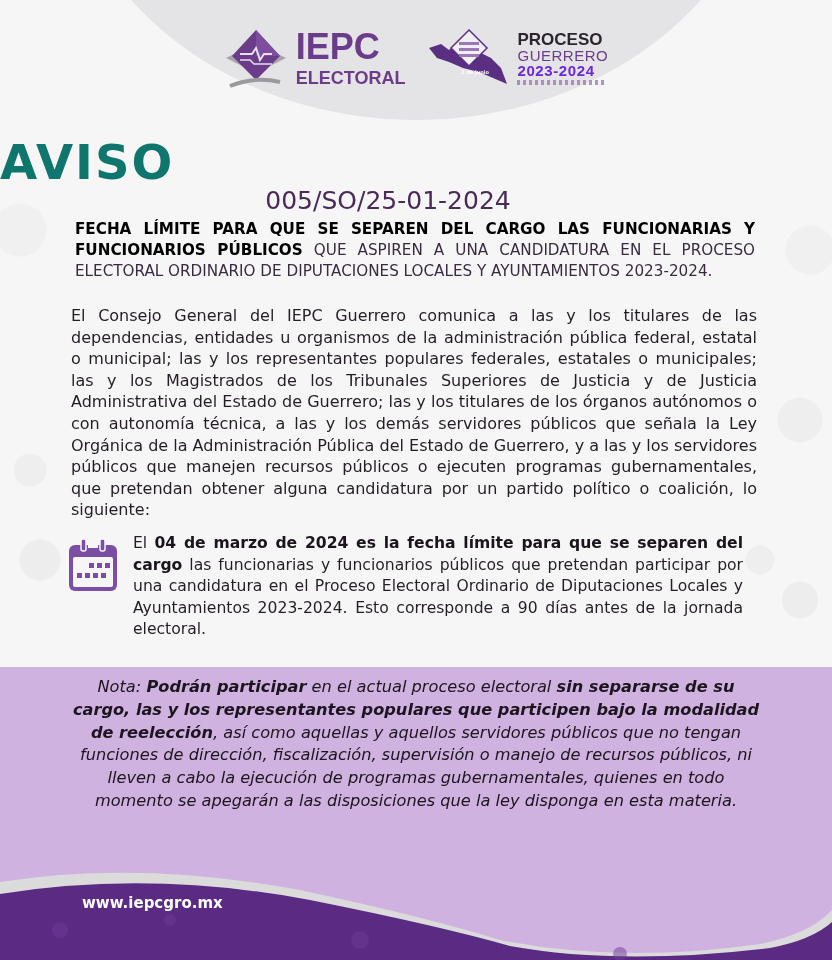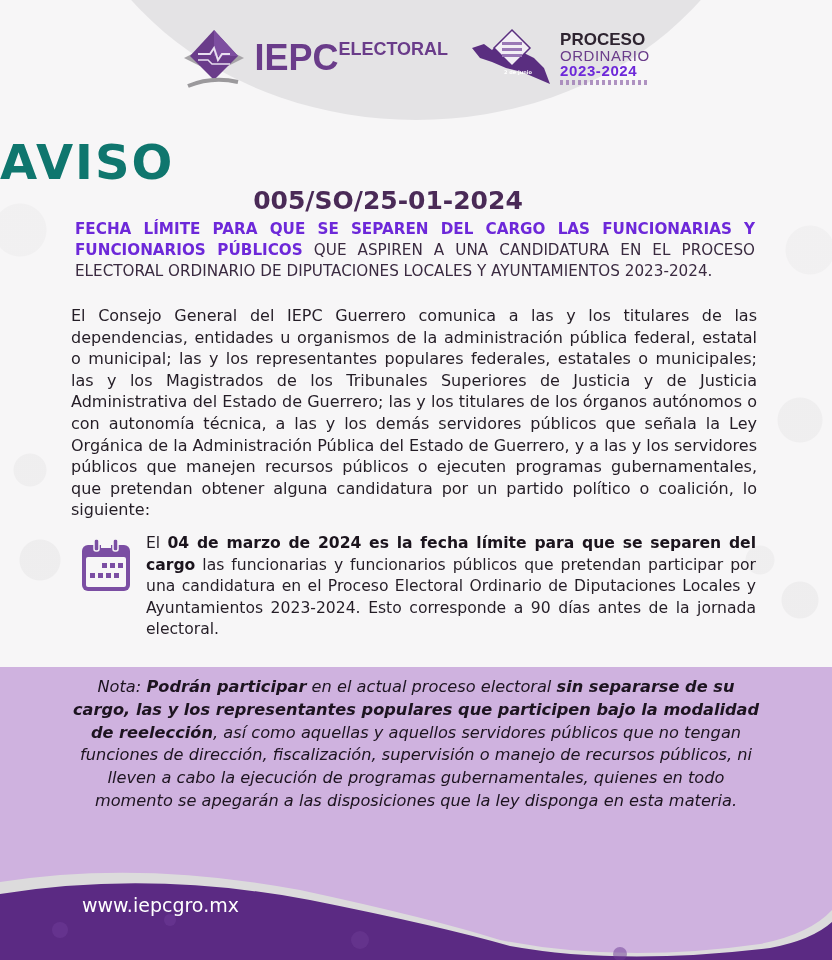--- a/index.html
+++ b/index.html
@@ -29,21 +29,21 @@
       width: 712px; height: 600px;
       border-radius: 50%;
       background: #e4e3e5;
     }
     .logos {
       position: absolute; top: 28px; left: 0; width: 832px;
       display: flex; justify-content: center; align-items: center; gap: 22px;
     }
     .logo-iepc { display: flex; align-items: center; gap: 8px; }
     .iepc-mark { width: 64px; height: 60px; position: relative; }
-    .iepc-text { display: flex; flex-direction: row; line-height: 1; }
+    .iepc-text { display: flex; flex-direction: column; line-height: 1; }
     .iepc-big {
       font-family: "Liberation Sans", sans-serif; font-weight: 700;
       font-size: 36px; color: #6a3c8a; letter-spacing: 0px;
     }
     .iepc-tiny { font-size: 3px; color: #777; height: 4px; }
     .iepc-sub {
       font-weight: 700; font-size: 18px; color: #6a3c8a; letter-spacing: 0px;
     }
     .logo-proceso { display: flex; align-items: center; gap: 6px; }
     .state-map { width: 84px; height: 60px; }
@@ -59,41 +59,41 @@
 
     .title {
       position: absolute; top: 136px; left: 0; width: 832px;
       text-align: left;
       font-family: "DejaVu Sans", sans-serif; font-weight: 700;
       font-size: 48px; color: #0f766e; letter-spacing: 2px; line-height: 52px;
     }
     .subtitle {
       position: absolute; top: 186px; left: 0; width: 776px;
       text-align: center;
-      font-family: "DejaVu Sans", sans-serif; font-weight: 700;
+      font-family: "DejaVu Sans", sans-serif; font-weight: 400;
       font-size: 25px; color: #4a2a57; line-height: 30px;
     }
     .heading {
       position: absolute; top: 219px; left: 75px; width: 680px;
       text-align: justify; text-align-last: left;
       font-family: "DejaVu Sans", sans-serif;
       font-size: 15.2px; line-height: 21px; color: #3a2a40;
       text-transform: uppercase;
     }
-    .heading b { color: #6d28d9; font-weight: 700; }
+    .heading b { color: #000000; font-weight: 700; }
 
     .body-text {
       position: absolute; top: 305px; left: 71px; width: 686px;
       text-align: justify; text-align-last: left;
       font-family: "DejaVu Sans", sans-serif;
       font-size: 16px; line-height: 21.6px; color: #241d26;
     }
 
     .deadline {
-      position: absolute; top: 533px; left: 80px; width: 676px;
+      position: absolute; top: 533px; left: 67px; width: 676px;
       display: flex; gap: 14px;
     }
     .cal-icon { width: 52px; height: 56px; flex: none; margin-top: 4px; }
     .deadline-text {
       font-family: "DejaVu Sans", sans-serif;
       font-size: 15.6px; line-height: 21.6px; color: #241d26;
       text-align: justify; text-align-last: left;
     }
     .deadline-text b { font-weight: 700; color: #1b141d; }
 
@@ -108,21 +108,21 @@
       font-size: 16.2px; line-height: 22.8px; color: #1d1420; font-style: italic;
     }
     .note-text b { font-weight: 700; }
 
     .footer-wave { position: absolute; left: 0; top: 860px; width: 832px; height: 100px; }
     .footer-text {
       position: absolute; left: 82px; top: 895px;
       color: #ffffff; line-height: 1.15;
     }
     .footer-label { font-family: "DejaVu Sans", sans-serif; font-size: 19px; display: block; }
-    .footer-url { font-family: "DejaVu Sans", sans-serif; font-weight: 400; font-size: 19px; display: block; }
+    .footer-url { font-family: "DejaVu Sans", sans-serif; font-weight: 700; font-size: 15px; display: block; }
   </style>
 </head>
 <body>
 
 <div class="bg-pattern"></div>
 
 <div class="top-arc"></div>
 
 <div class="logos">
   <div class="logo-iepc">
@@ -146,21 +146,21 @@
     <svg class="state-map" viewBox="0 0 84 60">
       <path d="M2 20 L14 16 L22 22 L30 14 L44 18 L56 26 L64 30 L74 40 L80 56 L66 50 L52 44 L36 40 L22 34 L10 30 Z" fill="#5a2e80"></path>
       <path d="M42 2 L60 20 L42 38 L24 20 Z" fill="#f2eef5" stroke="#5a2e80" stroke-width="1.5"></path>
       <rect x="32" y="14" width="20" height="3" fill="#9a78b6"></rect>
       <rect x="32" y="20" width="20" height="3" fill="#9a78b6"></rect>
       <rect x="32" y="26" width="20" height="3" fill="#9a78b6"></rect>
       <text x="34" y="46" font-size="5" fill="#ffffff" font-family="DejaVu Sans, sans-serif" font-weight="700">2 de junio</text>
     </svg>
     <div class="proceso-text">
       <span class="proceso-1">PROCESO</span>
-      <span class="proceso-2">ORDINARIO</span>
+      <span class="proceso-2">GUERRERO</span>
       <span class="proceso-3">2023-2024</span>
       <span class="proceso-dots"></span>
     </div>
   </div>
 </div>
 
 <h1 class="title">AVISO</h1>
 <div class="subtitle">005/SO/25-01-2024</div>
 
 <p class="heading"><b>FECHA LÍMITE PARA QUE SE SEPAREN DEL CARGO LAS FUNCIONARIAS Y FUNCIONARIOS PÚBLICOS</b><span> QUE ASPIREN A UNA CANDIDATURA EN EL PROCESO ELECTORAL ORDINARIO DE DIPUTACIONES LOCALES Y AYUNTAMIENTOS 2023-2024.</span></p>

